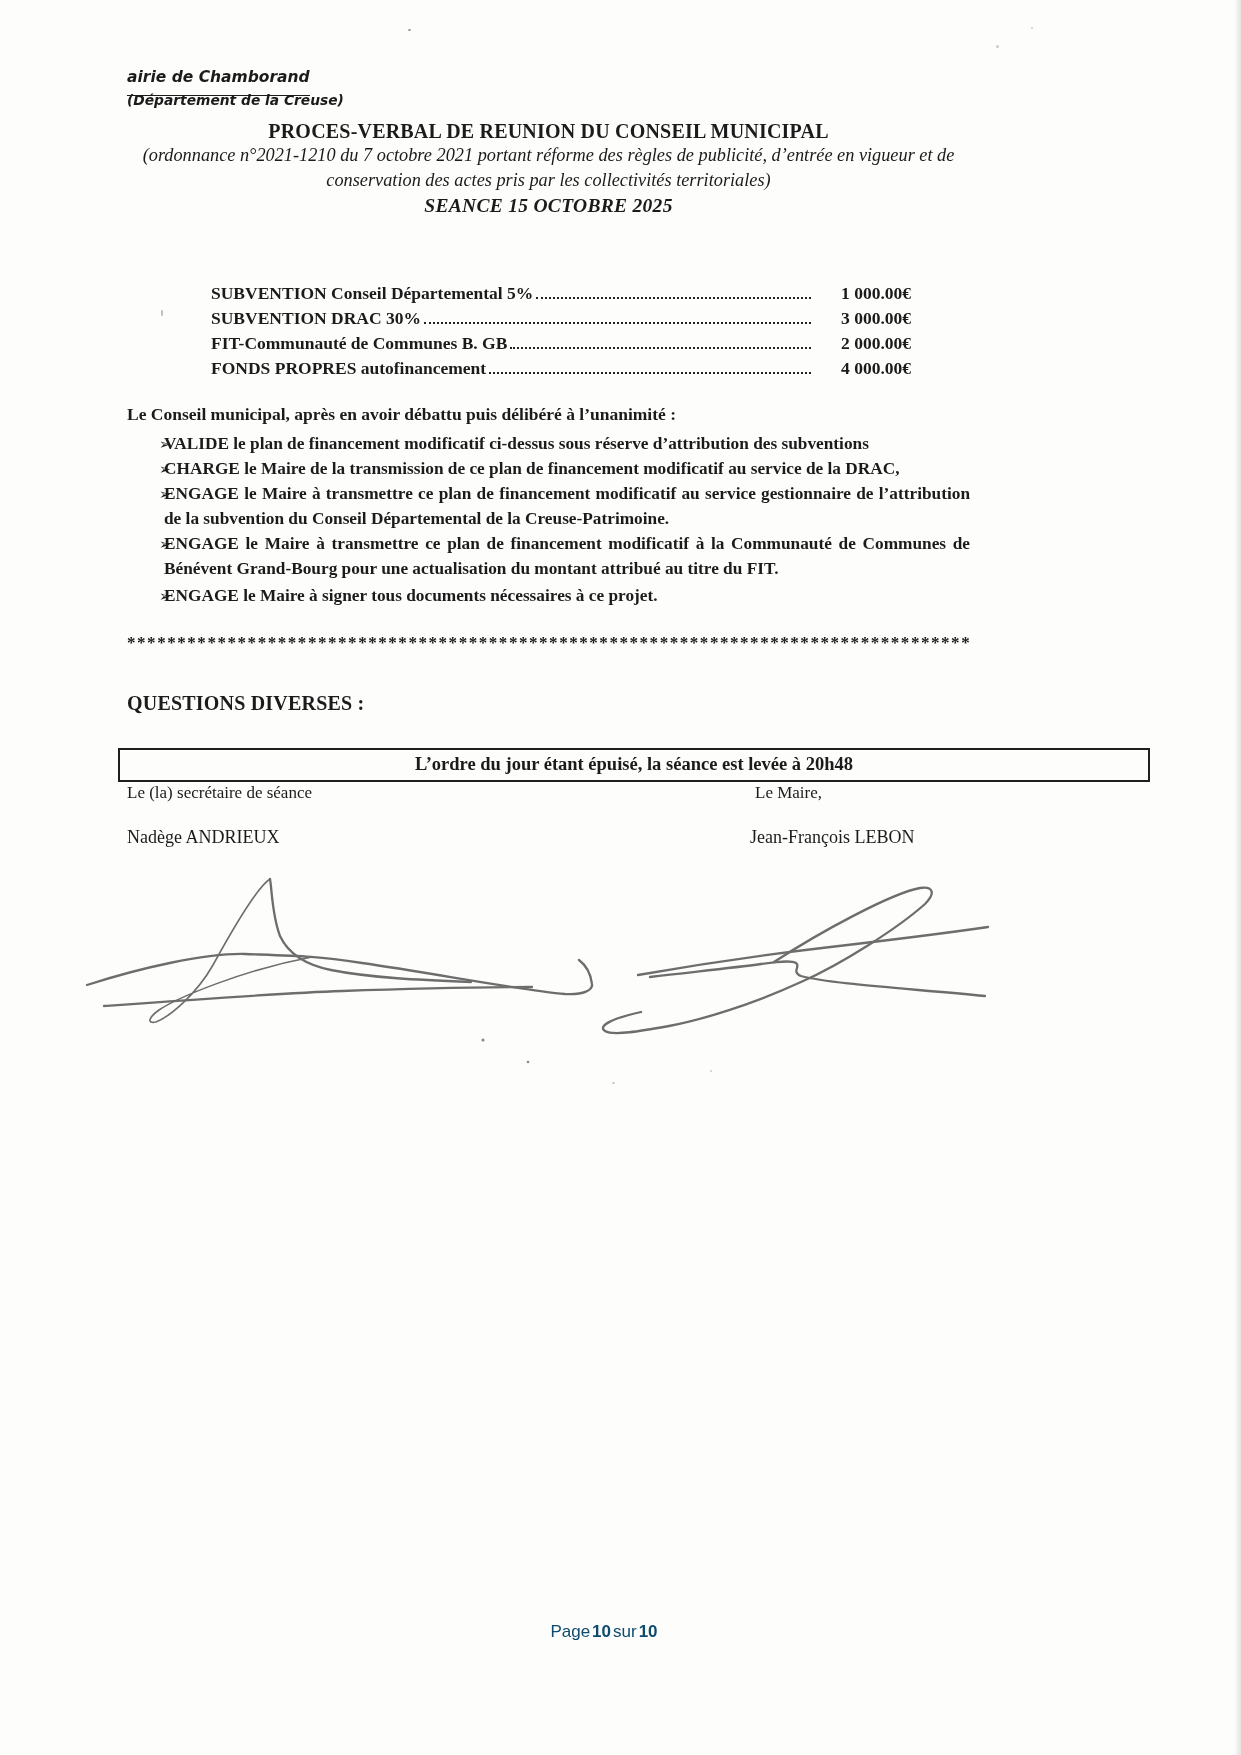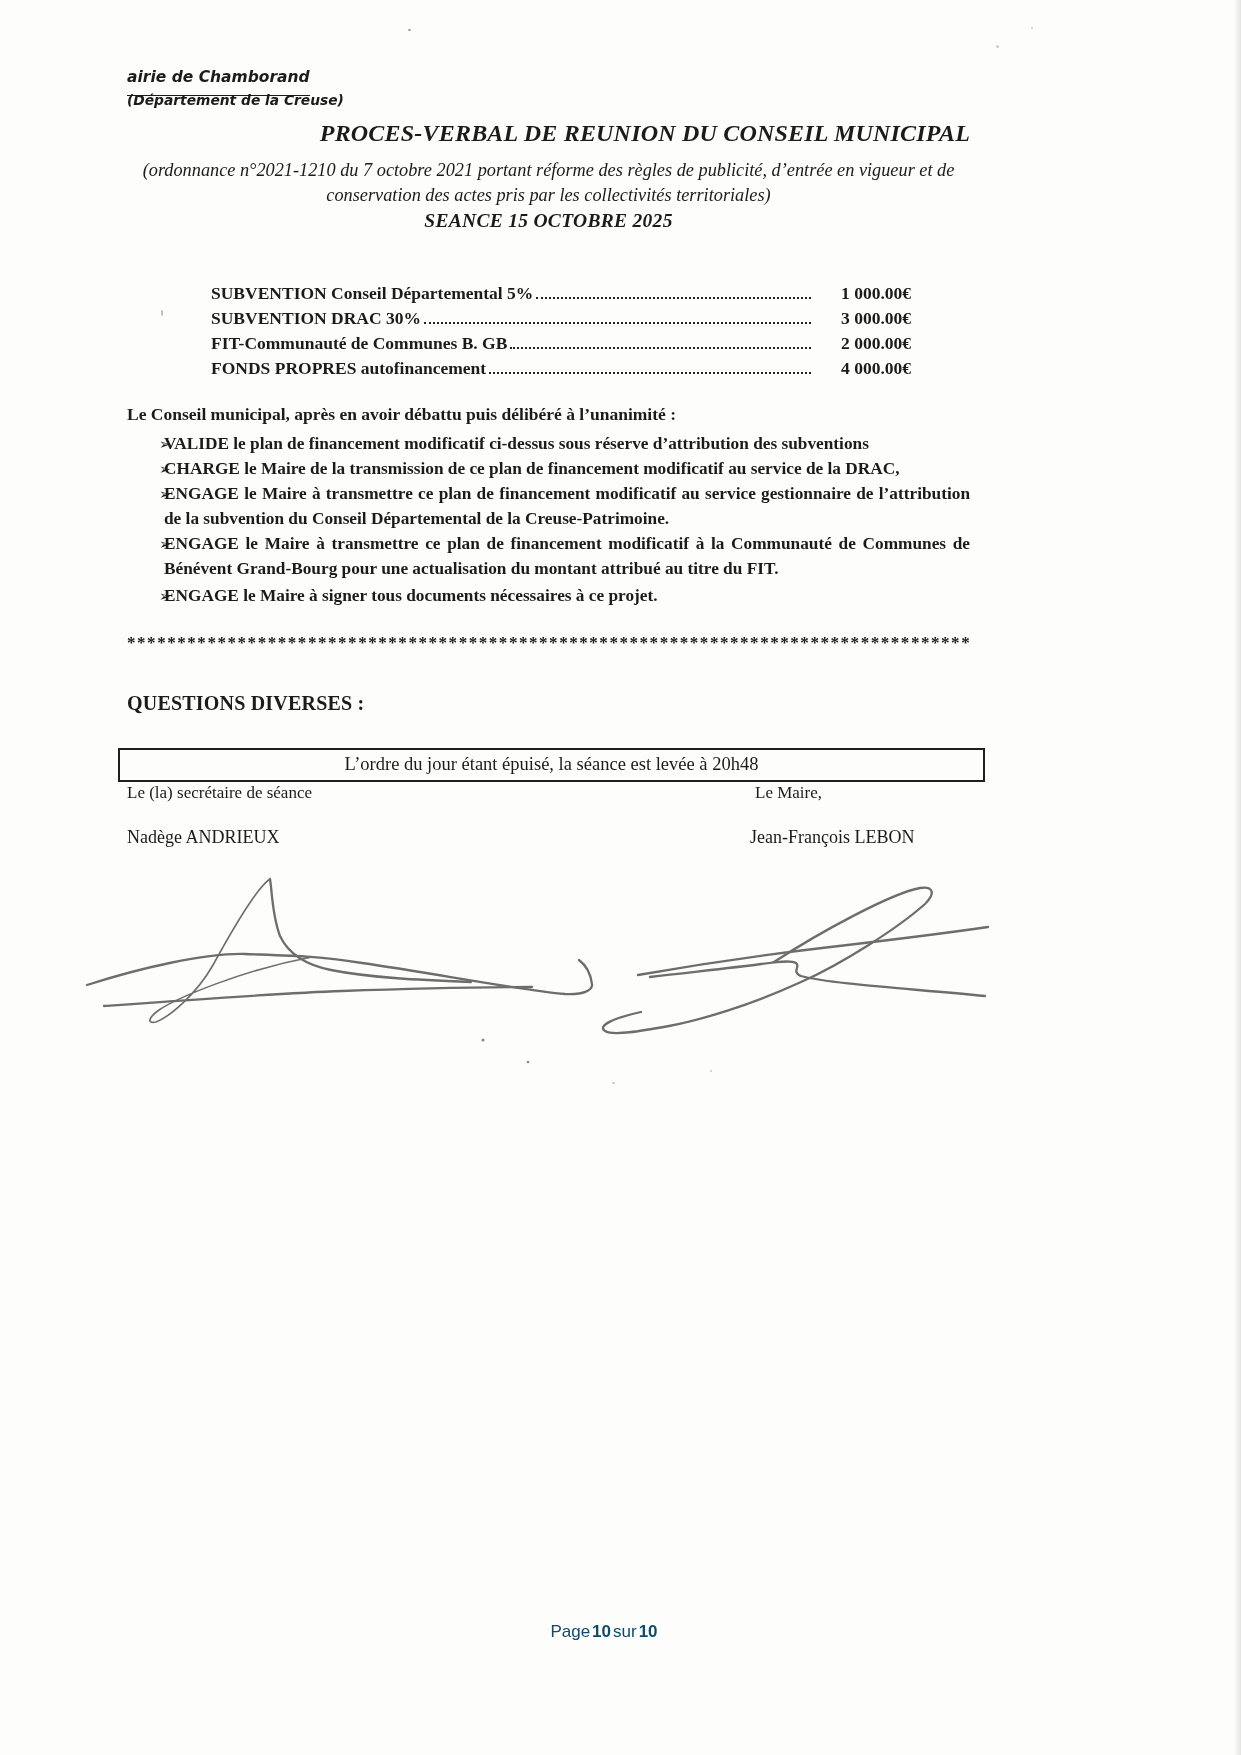--- a/index.html
+++ b/index.html
@@ -25,22 +25,22 @@
     font-family:"DejaVu Sans", sans-serif;
     font-style:italic; font-weight:bold; font-size:15.5px;
     border-bottom:1.6px solid #1b1b1b; padding-bottom:9px;
   }
   .dept {
     position:absolute; top:92px; left:0;
     font-family:"DejaVu Sans", sans-serif;
     font-style:italic; font-weight:bold; font-size:13.8px;
   }
   .title-block { position:absolute; top:120px; left:0; width:843px; text-align:center; }
-  .doc-title { font-size:24px; font-weight:bold; font-style:italic; letter-spacing:0.2px;text-align:right; }
-  .ordinance { font-size:18.3px; font-style:italic; line-height:25px; max-width:812px; margin:11px auto 0; }
+  .doc-title { font-size:20px; font-weight:bold; letter-spacing:0.2px; }
+  .ordinance { font-size:18.3px; font-style:italic; line-height:25px; max-width:812px; margin:0 auto 0; }
   .session  { font-size:19.5px; font-weight:bold; font-style:italic; margin-top:2px; letter-spacing:0.3px; }
 
   .financing { position:absolute; top:281px; left:84px; width:700px;
                font-weight:bold; font-size:17.5px; line-height:25px; }
   .fin-row { display:flex; align-items:baseline; }
   .fin-label { white-space:nowrap; }
   .leader { flex:1; border-bottom:2.6px dotted #222; margin:0 2px 4px 3px; min-width:30px; }
   .fin-amount { white-space:nowrap;margin-left:28px; }
 
   .intro { position:absolute; top:404px; left:0; width:843px;
@@ -53,23 +53,23 @@
   .bullet-text { flex:1; text-align:justify; }
   .bullet-item:nth-child(5) { margin-top:2px; }
 
   .separator { position:absolute; top:633px; left:0; width:860px;
                font-weight:bold; font-size:17px; letter-spacing:1.55px;
                white-space:nowrap; overflow:hidden; }
 
   .questions { position:absolute; top:692px; left:0;
                font-weight:bold; font-size:20px; letter-spacing:0.2px; }
 
-  .closing-box { position:absolute; top:748px; left:-9px; width:867px;
+  .closing-box { position:absolute; top:748px; left:-9px; width:1032px;
                  border:2px solid #1f1f1f; padding:4px 0 5px; text-align:center;
-                 font-weight:normal; font-size:18.5px; }
+                 font-weight:bold; font-size:18.5px; }
 
   .roles { position:absolute; top:783px; left:0; width:843px; height:24px; font-size:17px; }
   .role-left { position:absolute; left:0; top:0; }
   .role-right { position:absolute; left:628px; top:0; }
   .names { position:absolute; top:827px; left:0; width:843px; height:26px; font-size:18px; }
   .name-left { position:absolute; left:0; top:0; }
   .name-right { position:absolute; left:623px; top:0; }
 
   .signatures { position:absolute; top:860px; left:0; width:1241px; height:220px; }
 

